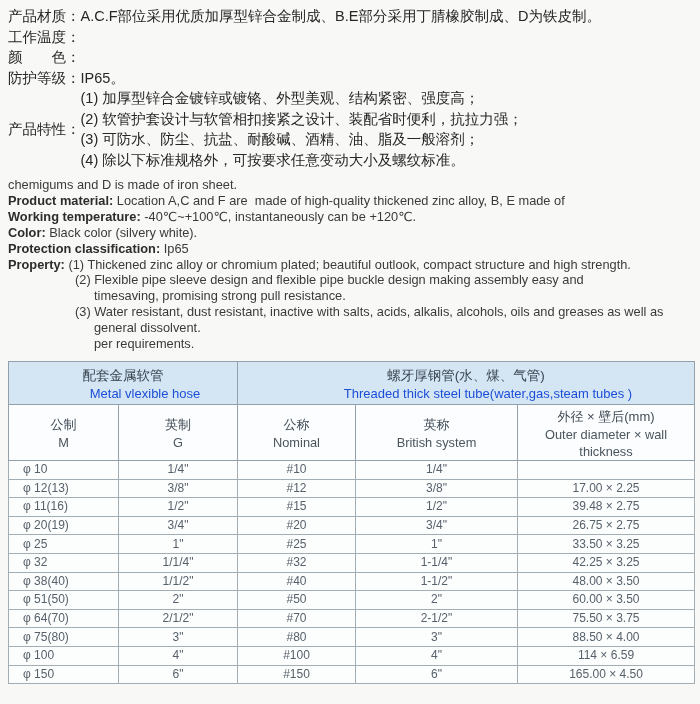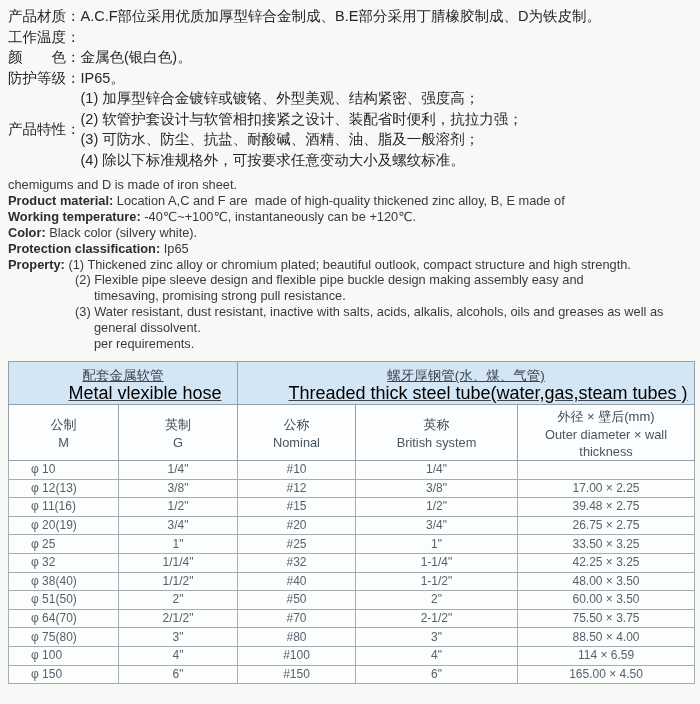--- a/index.html
+++ b/index.html
@@ -38,56 +38,54 @@
     border:1px solid #93a0aa;
     padding:0;
     text-align:center;
     font-weight:normal;
   }
   table.spec td{border-color:#a3adb4;}
   tr.group-row th{
     background:#d4e6f4;
     height:42px;
     color:#394550;
-    text-decoration:underline;
   }
   tr.group-row .h-cn{font-size:13.5px;line-height:19px;padding-top:2px;}
-  tr.group-row .h-en{font-size:18px;line-height:17px;color:#000000;padding-left:44px;}
+  tr.group-row .h-en{font-size:13px;line-height:17px;color:#1d4ed8;padding-left:44px;}
   tr.subhead-row th{
     background:#fbfdfe;
     height:40px;
     color:#414c56;
   }
   tr.subhead-row .h-cn{font-size:13px;line-height:19px;padding-top:2px;}
   tr.subhead-row .h-en{font-size:12.8px;line-height:17px;color:#4a555e;}
   tbody td{
     height:17.6px;
     font-size:12px;
     line-height:13px;
     color:#57616b;
     background:#fcfdfd;
   }
-  tbody td.col-m{text-align:left;padding-left:22px;}
+  tbody td.col-m{text-align:left;padding-left:14px;}
 </style>
 </head>
 <body>
 
 <div class="doc">
 
   <div class="cn-block">
     <div class="cn-line">
       <span class="cn-label">产品材质：</span>
       <span class="cn-text">A.C.F部位采用优质加厚型锌合金制成、B.E部分采用丁腈橡胶制成、D为铁皮制。</span>
     </div>
     <div class="cn-line">
       <span class="cn-label">工作温度：</span>
     </div>
     <div class="cn-line">
       <span class="cn-label">颜　　色：</span>
-      <span class="cn-text">金属色(银白色)。</span>
     </div>
     <div class="cn-line">
       <span class="cn-label">防护等级：</span>
       <span class="cn-text">IP65。</span>
     </div>
     <div class="cn-line">
       <span class="cn-label">产品特性：</span>
       <div class="cn-feature-lines">
         <div>(1) 加厚型锌合金镀锌或镀铬、外型美观、结构紧密、强度高；</div>
         <div>(2) 软管护套设计与软管相扣接紧之设计、装配省时便利，抗拉力强；</div>

